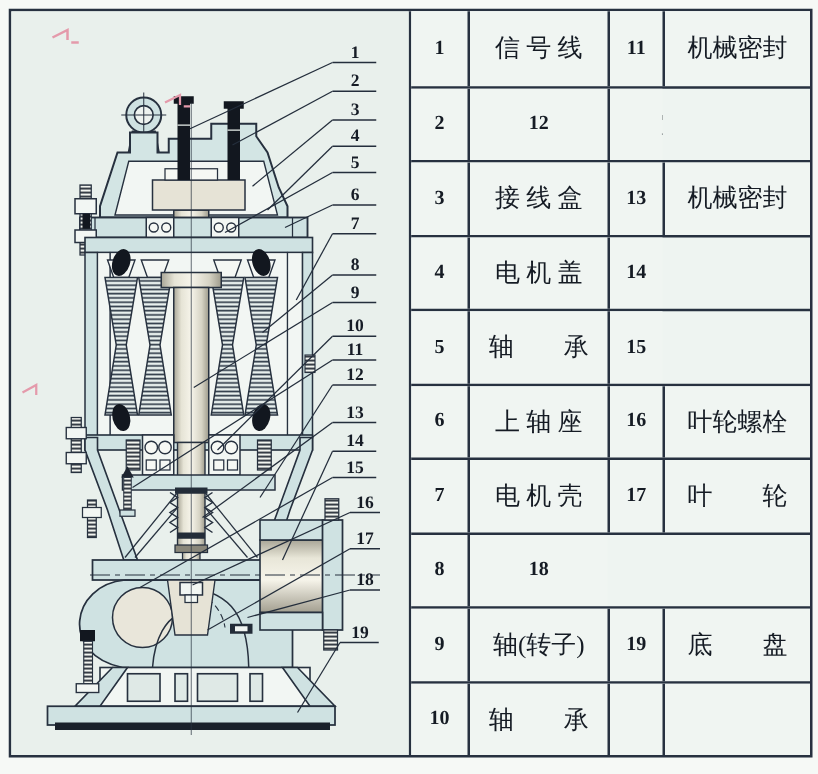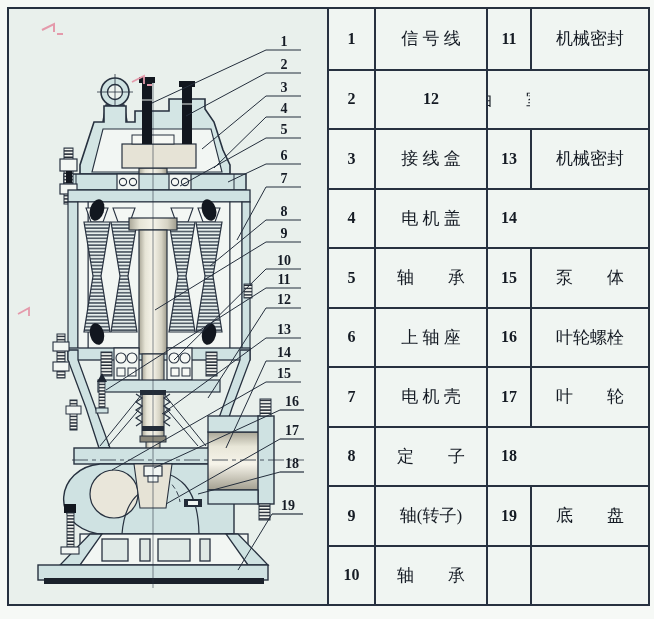--- a/index.html
+++ b/index.html
@@ -15,21 +15,21 @@
   }
   .diagram-panel{width:318px;height:100%;position:relative;flex:0 0 318px;}
   .table-panel{
     flex:1;border-left:2px solid #273140;background:#eef4f1;
     display:grid;grid-template-rows:repeat(10,1fr);
   }
   .t-row{display:grid;grid-template-columns:45px 112px 44px 1fr;}
   .t-row + .t-row{border-top:2px solid #273140;}
   .t-cell{
     display:flex;align-items:center;justify-content:center;
-    font-size:17px;color:#151b24;background:#f0f5f2;
+    font-size:20px;color:#151b24;background:#f0f5f2;
     white-space:pre;overflow:hidden;
   }
   .t-cell + .t-cell{border-left:2px solid #273140;}
   .t-num{font-weight:bold;font-size:16px;font-family:"Liberation Serif",serif;}
   svg text{font-family:"Liberation Serif",serif;font-weight:bold;fill:#161c26;}
 </style>
 </head>
 <body>
 
 <div class="page">
@@ -334,37 +334,35 @@
       </div>
       <div class="t-row">
         <div class="t-cell t-num">4</div>
         <div class="t-cell">电 机 盖</div>
         <div class="t-cell t-num">14</div>
       </div>
       <div class="t-row">
         <div class="t-cell t-num">5</div>
         <div class="t-cell">轴　　承</div>
         <div class="t-cell t-num">15</div>
-        <div class="t-cell">泵　　体</div>
       </div>
       <div class="t-row">
         <div class="t-cell t-num">6</div>
         <div class="t-cell">上 轴 座</div>
         <div class="t-cell t-num">16</div>
         <div class="t-cell">叶轮螺栓</div>
       </div>
       <div class="t-row">
         <div class="t-cell t-num">7</div>
         <div class="t-cell">电 机 壳</div>
         <div class="t-cell t-num">17</div>
         <div class="t-cell">叶　　轮</div>
       </div>
       <div class="t-row">
         <div class="t-cell t-num">8</div>
-        <div class="t-cell">定　　子</div>
         <div class="t-cell t-num">18</div>
       </div>
       <div class="t-row">
         <div class="t-cell t-num">9</div>
         <div class="t-cell">轴(转子)</div>
         <div class="t-cell t-num">19</div>
         <div class="t-cell">底　　盘</div>
       </div>
       <div class="t-row">
         <div class="t-cell t-num">10</div>

